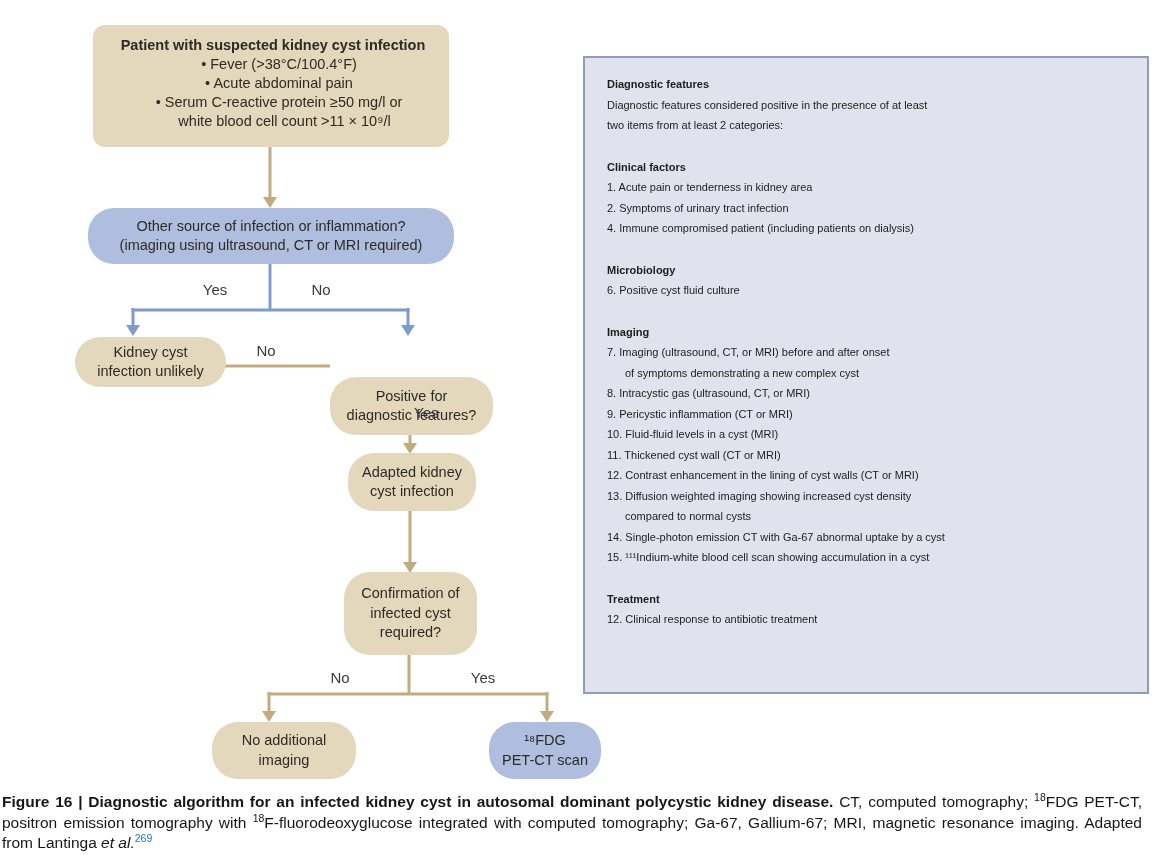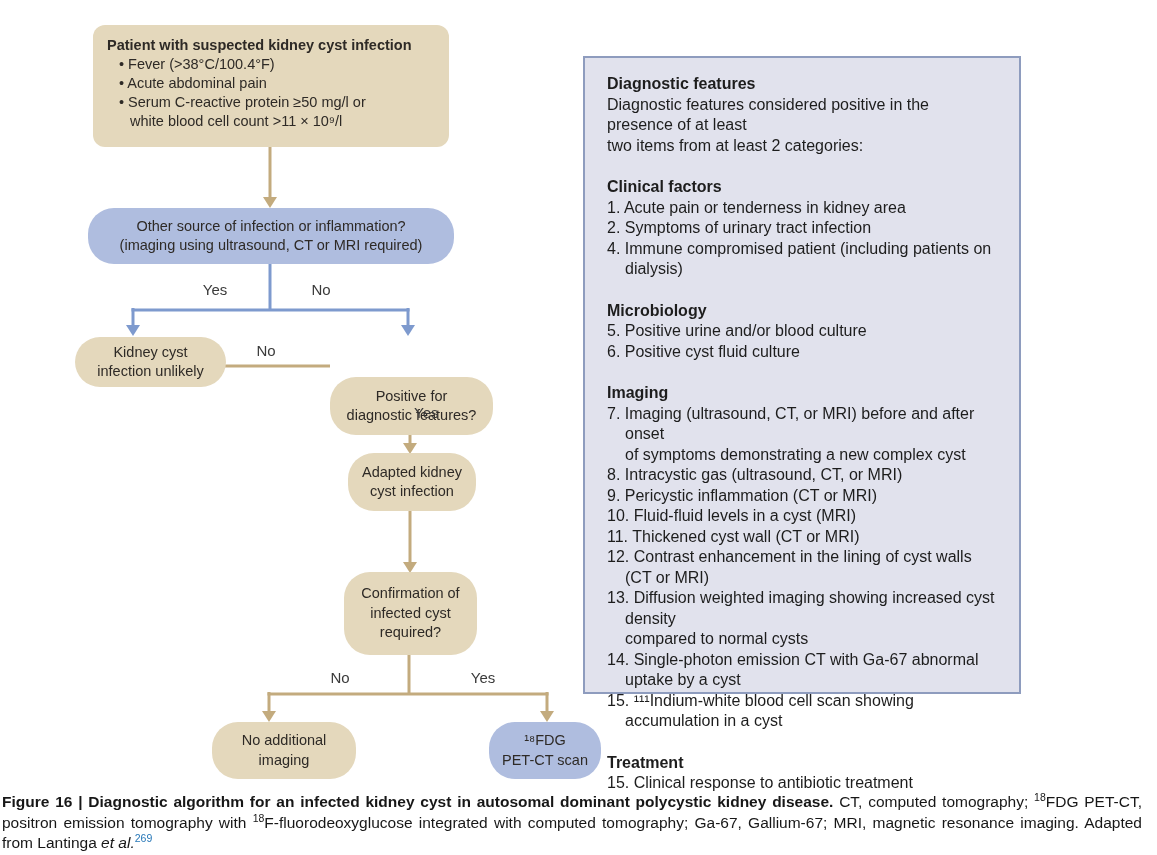--- a/index.html
+++ b/index.html
@@ -18,20 +18,21 @@
   .tanline  { stroke:#c3ab7e; stroke-width:3; }
   .tanhead  { fill:#c3ab7e; }
   .blueline { stroke:#7e9ace; stroke-width:3; }
   .bluehead { fill:#7e9ace; }
 
   .node {
     position:absolute; z-index:1;
     border-radius:12px;
     font-size:14.5px; line-height:19.5px;
     color:#2e2a26;
+    text-align:center;
   }
   .node.tan  { background:#e4d8bc; }
   .node.blue { background:#afbddf; }
   .node.center {
     display:flex; flex-direction:column;
     align-items:center; justify-content:center;
     text-align:center;
     border-radius:26px;
   }
   #box-patient { left:93px; top:25px; width:356px; height:122px; padding:11px 10px 9px 14px; line-height:19px; }
@@ -47,25 +48,25 @@
 
   .branch-label {
     position:absolute; z-index:2;
     font-size:15px; color:#3a3a3a; line-height:16px;
     white-space:nowrap;
   }
   .branch-label.ctr { transform:translateX(-50%); }
 
   #panel {
     position:absolute; z-index:1;
-    left:583px; top:56px; width:438px; height:638px;
+    left:583px; top:56px; width:566px; height:638px;
     background:#e1e2ed;
     border:2px solid #8e9cbe;
     padding:16px 20px 0 22px;
-    font-size:16px; line-height:20.5px;
+    font-size:11px; line-height:20.5px;
     color:#1d1d1d;
   }
   .panel-heading { font-weight:bold; }
   .panel-intro { white-space:pre-line; }
   .panel-section { margin-top:21px; }
   .panel-item { padding-left:18px; text-indent:-18px; white-space:pre-line; }
 
   #caption {
     position:absolute; z-index:1;
     left:2px; top:792px; width:1140px;
@@ -185,21 +186,20 @@
       <div class="panel-item">1. Acute pain or tenderness in kidney area</div>
           <div class="panel-item">2. Symptoms of urinary tract infection</div>
           <div class="panel-item">4. Immune compromised patient (including patients on dialysis)</div>
         </div>
     </div>
 
     <div class="panel-section">
       <div class="panel-heading">Microbiology</div>
       <div>
 
-      <div class="panel-item">5. Positive urine and/or blood culture</div>
           <div class="panel-item">6. Positive cyst fluid culture</div>
         </div>
     </div>
 
     <div class="panel-section">
       <div class="panel-heading">Imaging</div>
       <div>
 
       <div class="panel-item">7. Imaging (ultrasound, CT, or MRI) before and after onset
 of symptoms demonstrating a new complex cyst</div>
@@ -212,20 +212,20 @@
 compared to normal cysts</div>
           <div class="panel-item">14. Single-photon emission CT with Ga-67 abnormal uptake by a cyst</div>
           <div class="panel-item">15. ¹¹¹Indium-white blood cell scan showing accumulation in a cyst</div>
         </div>
     </div>
 
     <div class="panel-section">
       <div class="panel-heading">Treatment</div>
       <div>
 
-      <div class="panel-item">15. Clinical response to antibiotic treatment</div>
+      <div class="panel-item">12. Clinical response to antibiotic treatment</div>
         </div>
     </div>
   </div>
 
   <div id="caption"><span class="cap-bold">Figure 16 | Diagnostic algorithm for an infected kidney cyst in autosomal dominant polycystic kidney disease.</span><span> CT, computed tomography; </span><sup>18</sup><span>FDG PET-CT, positron emission tomography with </span><sup>18</sup><span>F-fluorodeoxyglucose integrated with computed tomography; Ga-67, Gallium-67; MRI, magnetic resonance imaging. Adapted from Lantinga </span><span class="cap-italic">et al.</span><sup class="cap-ref">269</sup></div>
 
 </div>
 
 </body></html>

